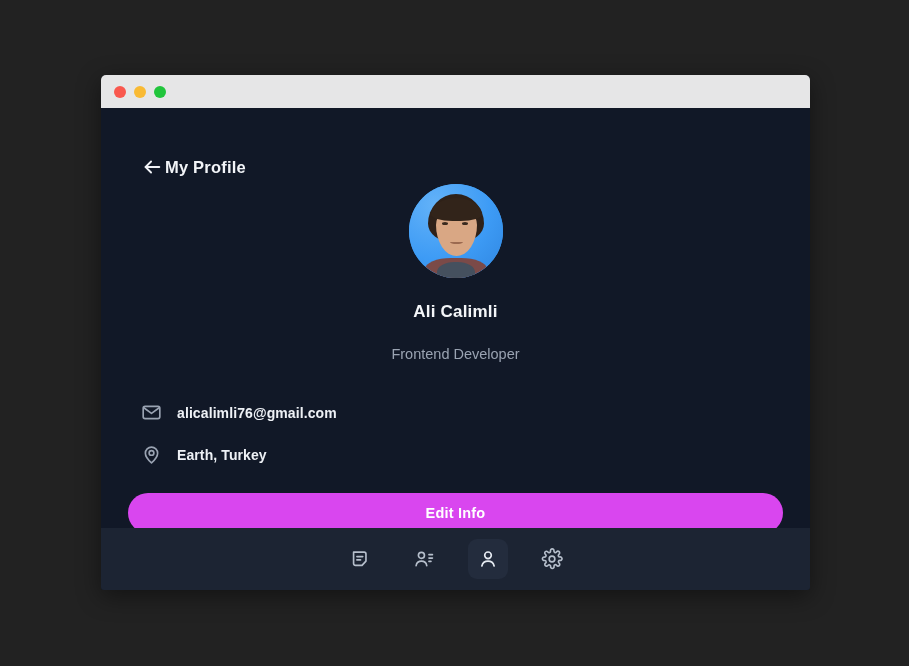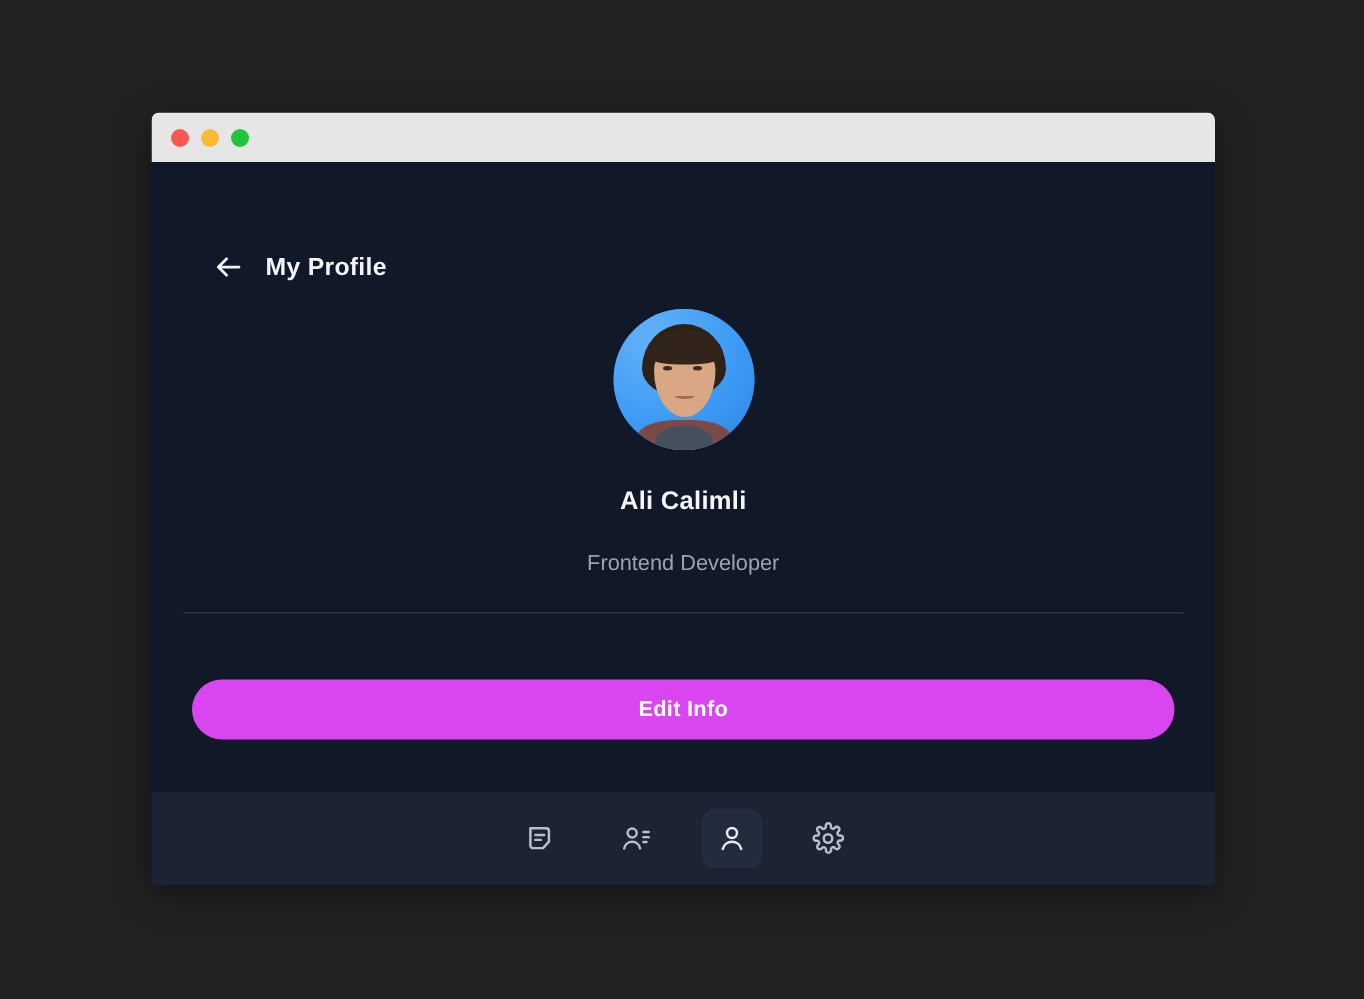--- a/index.html
+++ b/index.html
@@ -60,21 +60,21 @@
     position: relative;
     display: flex;
     flex-direction: column;
     overflow: hidden;
   }
 
   
   .page-header {
     display: flex;
     align-items: center;
-    gap: 14px;
+    gap: 2px;
     padding: 48px 0 0 40px;
     height: 92px;
   }
   .back-arrow {
     width: 22px;
     height: 22px;
     display: block;
     color: #f0f2f6;
     cursor: pointer;
   }
@@ -299,21 +299,35 @@
         <span class="shirt-b"></span>
       </div>
       <div class="profile-name">Ali Calimli</div>
       <div class="profile-role">Frontend Developer</div>
     </div>
 
     <div class="divider"></div>
 
     <div class="info-list">
 
-
+      <div class="info-row">
+        <svg class="info-icon" viewBox="0 0 24 24" fill="none" stroke="currentColor" stroke-width="1.9" stroke-linecap="round" stroke-linejoin="round">
+          <rect x="2.5" y="5" width="19" height="14" rx="2.2"></rect>
+          <polyline points="3.2 6.6 12 13 20.8 6.6"></polyline>
+        </svg>
+        <span class="info-text">alicalimli76@gmail.com</span>
+      </div>
+
+      <div class="info-row">
+        <svg class="info-icon" viewBox="0 0 24 24" fill="none" stroke="currentColor" stroke-width="1.9" stroke-linecap="round" stroke-linejoin="round">
+          <path d="M12 21.5s7-6.1 7-11a7 7 0 1 0-14 0c0 4.9 7 11 7 11z"></path>
+          <circle cx="12" cy="10.2" r="2.7"></circle>
+        </svg>
+        <span class="info-text">Earth, Turkey</span>
+      </div>
 
     </div>
 
     <div class="edit-btn-wrap">
       <button class="edit-btn">Edit Info</button>
     </div>
 
   </div>
 
   <div class="bottom-nav">

